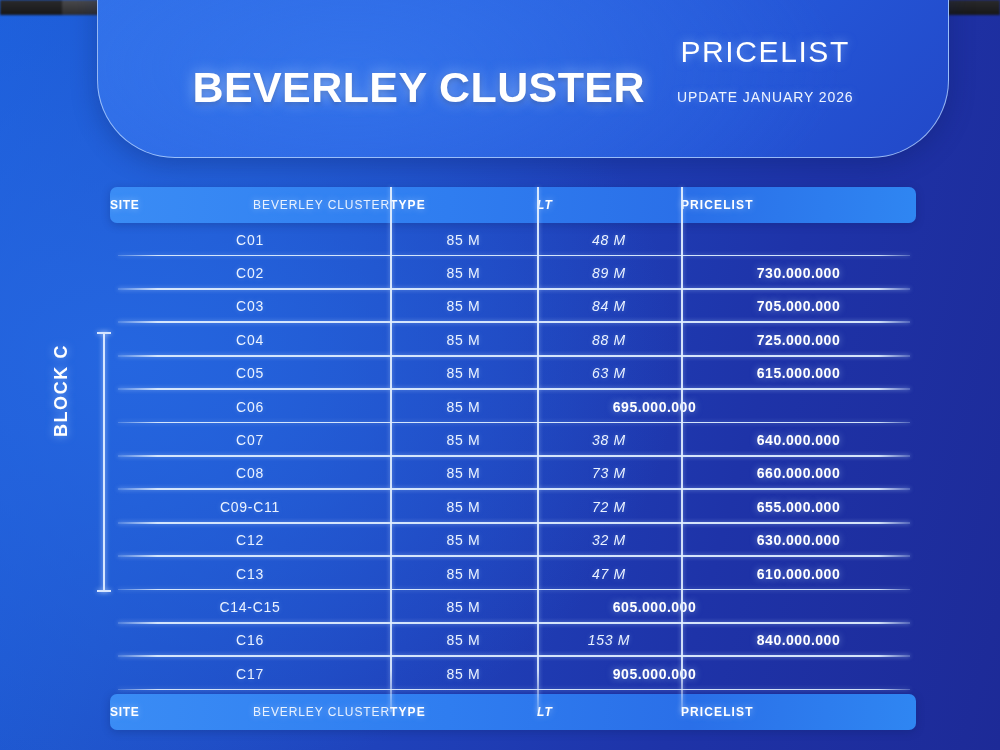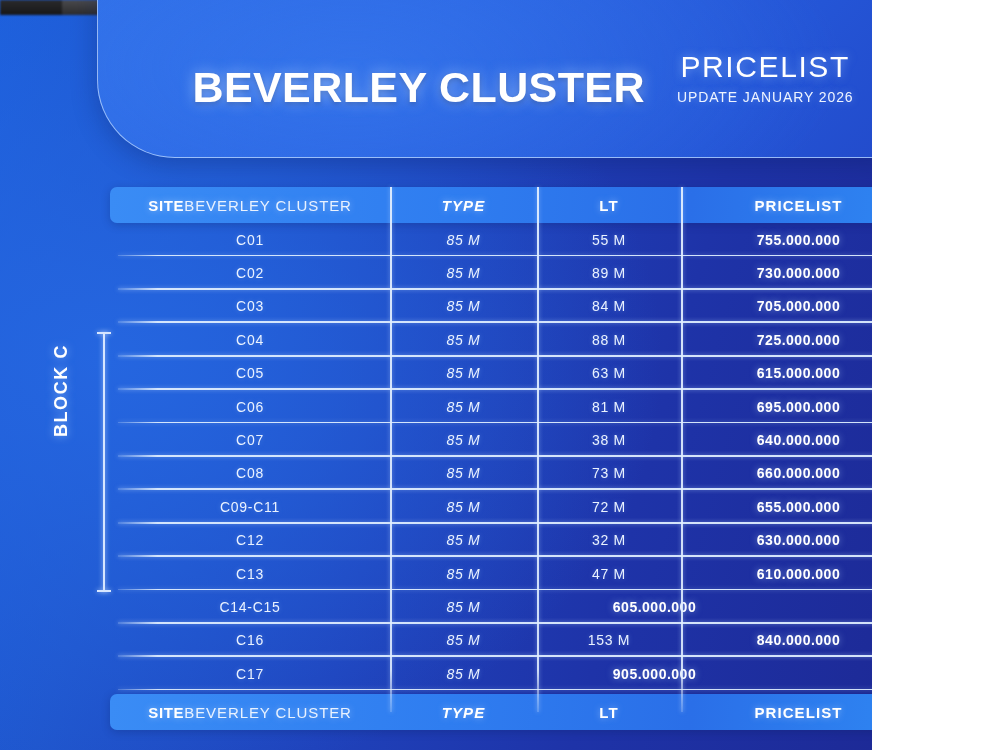--- a/index.html
+++ b/index.html
@@ -6,21 +6,21 @@
 
   html, body {
     width: 1000px;
     height: 750px;
     overflow: hidden;
     font-family: "Liberation Sans", sans-serif;
   }
 
   #page {
     position: relative;
-    width: 872px;
+    width: 1000px;
     height: 750px;
     background:
       radial-gradient(ellipse 900px 700px at 12% 48%, #2566e0 0%, rgba(37,102,224,0) 62%),
       linear-gradient(105deg, #1c5fdc 0%, #1f55cc 22%, #1f42bb 48%, #1e33a8 72%, #1d2a97 100%);
     overflow: hidden;
   }
 
   
   #photo-strip {
     position: absolute;
@@ -75,21 +75,21 @@
     color: #ffffff;
     text-shadow: 0 0 10px rgba(170,205,255,0.6);
     line-height: 1.05;
     white-space: nowrap;
   }
   #update-line {
     font-size: 14px;
     font-weight: 400;
     letter-spacing: 0.9px;
     color: #eef4ff;
-    margin-top: 7px;
+    margin-top: 22px;
     text-shadow: 0 0 7px rgba(150,190,255,0.5);
     white-space: nowrap;
   }
 
   
   #block-bracket {
     position: absolute;
     left: 97px; top: 332px;
     width: 14px; height: 260px;
   }
@@ -140,24 +140,25 @@
   .hrow {
     height: 36px;
     border-radius: 7px;
     background: linear-gradient(95deg, #3a8cf5 0%, #2f7df0 42%, #2a6fe8 72%, #2f86f2 100%);
     box-shadow: 0 2px 9px rgba(8,26,80,0.25);
     position: relative;
     overflow: hidden;
   }
   .hrow .cell {
     color: #ffffff;
-    font-size: 15px;
+    font-size: 12px;
     font-weight: 700;
     letter-spacing: 1.1px;
     text-shadow: 0 0 6px rgba(190,220,255,0.6);
+    justify-content: space-between;
   }
   .hrow .cell.site { letter-spacing: 0.7px; }
   .hrow .cell.site .sub {
     font-weight: 400;
     letter-spacing: 0.9px;
     color: #e9f2ff;
   }
 
   .drow { height: 33.4px; position: relative; }
   .drow .cell {
@@ -184,22 +185,22 @@
 
   .cell {
     display: flex;
     align-items: center;
     justify-content: center;
     height: 100%;
     position: relative;
     text-align: center;
   }
   .c-site  { width: 280px; }
-  .c-type  { width: 147px; font-style: italic; }
-  .c-lt    { width: 144px; }
+  .c-type  { width: 147px; }
+  .c-lt    { width: 144px; font-style: italic; }
   .c-price { width: 235px; }
 
   
   #col-lines { position: absolute; left: 110px; top: 187px; height: 525px; width: 806px; pointer-events: none; }
   #col-lines .vl {
     position: absolute; top: 0; bottom: 0;
     width: 1.7px;
     background: linear-gradient(180deg, rgba(225,238,255,0.95) 0%, rgba(225,238,255,0.9) 92%, rgba(225,238,255,0.25) 100%);
     box-shadow: 0 0 4px rgba(190,220,255,0.5);
   }
@@ -255,22 +256,21 @@
       </div>
       <div class="cell c-type">TYPE</div>
       <div class="cell c-lt">LT</div>
       <div class="cell c-price">PRICELIST</div>
     </div>
 
     <div id="rows-host">
         <div class="trow drow">
           <div class="cell c-site">C01</div>
           <div class="cell c-type">85 M</div>
-          <div class="cell c-lt">55 M</div>
-          <div class="cell c-price price">755.000.000</div>
+          <div class="cell c-lt">48 M</div>
         </div>
         <div class="trow drow">
           <div class="cell c-site">C02</div>
           <div class="cell c-type">85 M</div>
           <div class="cell c-lt">89 M</div>
           <div class="cell c-price price">730.000.000</div>
         </div>
         <div class="trow drow">
           <div class="cell c-site">C03</div>
           <div class="cell c-type">85 M</div>
@@ -285,21 +285,20 @@
         </div>
         <div class="trow drow">
           <div class="cell c-site">C05</div>
           <div class="cell c-type">85 M</div>
           <div class="cell c-lt">63 M</div>
           <div class="cell c-price price">615.000.000</div>
         </div>
         <div class="trow drow">
           <div class="cell c-site">C06</div>
           <div class="cell c-type">85 M</div>
-          <div class="cell c-lt">81 M</div>
           <div class="cell c-price price">695.000.000</div>
         </div>
         <div class="trow drow">
           <div class="cell c-site">C07</div>
           <div class="cell c-type">85 M</div>
           <div class="cell c-lt">38 M</div>
           <div class="cell c-price price">640.000.000</div>
         </div>
         <div class="trow drow">
           <div class="cell c-site">C08</div>

